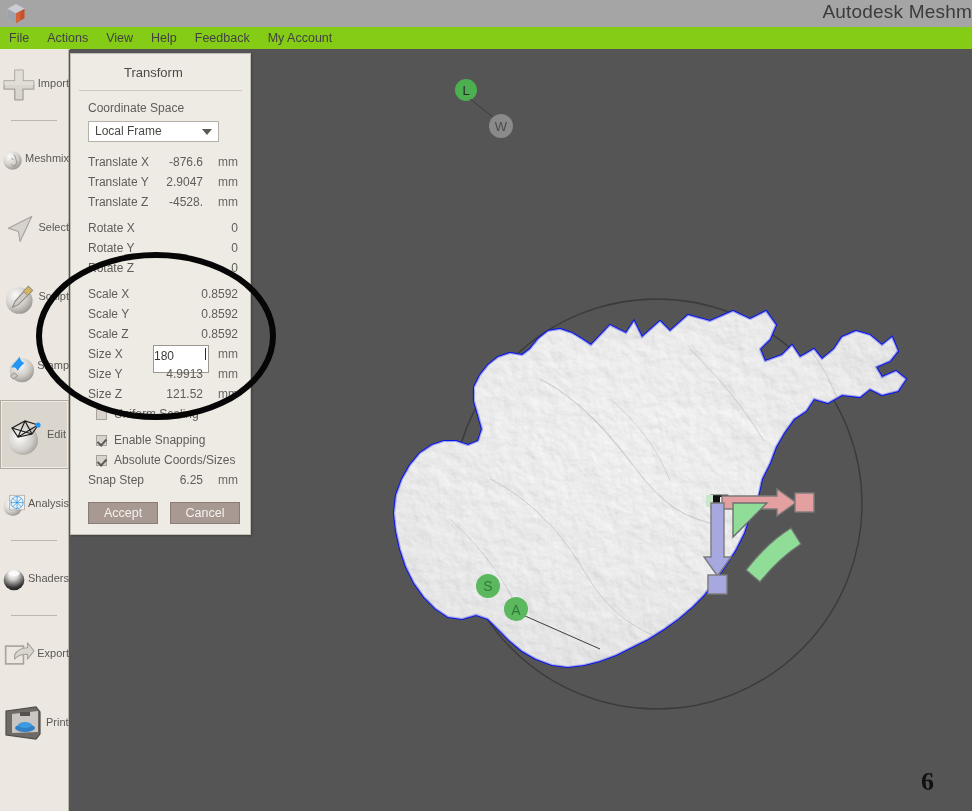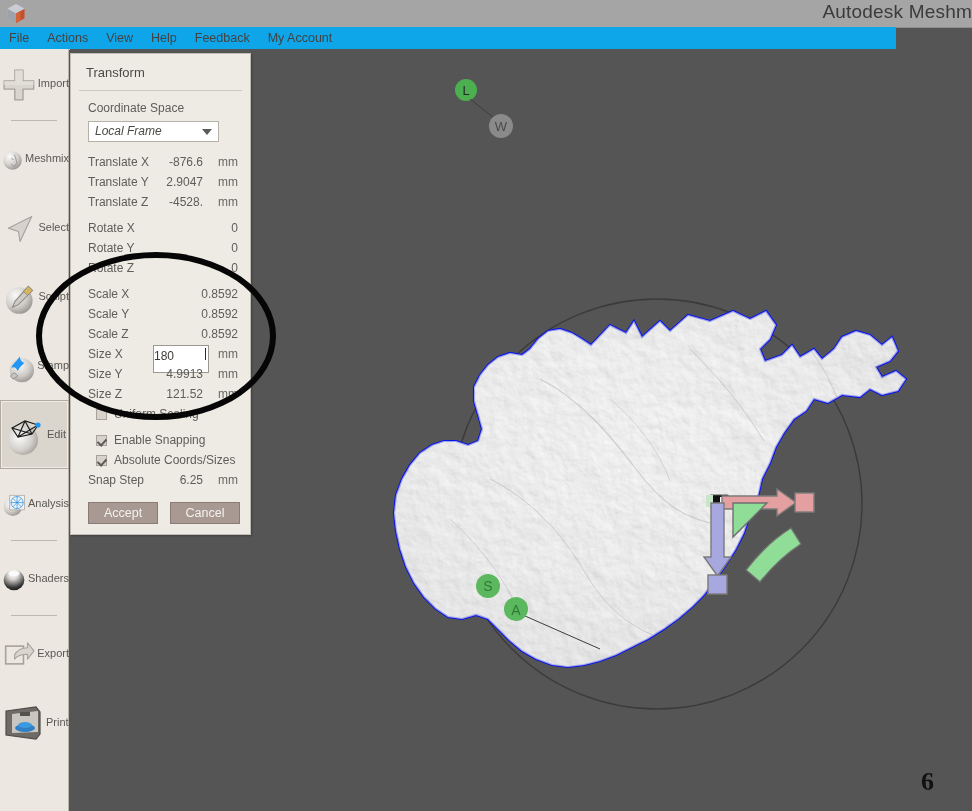--- a/index.html
+++ b/index.html
@@ -21,22 +21,22 @@
     position:absolute;left:4px;top:2px;width:24px;height:23px;
   }
   #app-title{
     position:absolute;right:0px;top:1px;
     font-size:19px;color:#3b3b3b;
     white-space:nowrap;
     letter-spacing:.2px;
   }
   
   #menubar{
-    position:absolute;left:0;top:27px;width:896px;height:22px;
-    background:#0ea5e9;
+    position:absolute;left:0;top:27px;width:972px;height:22px;
+    background:#84cc16;
     border-bottom:1px solid #c9c4bc;
     display:flex;align-items:center;
   }
   .menu-item{
     font-size:12.5px;color:#444241;
     padding:0 9px;line-height:22px;height:22px;
     cursor:default;white-space:nowrap;
   }
   
   #toolrail{
@@ -71,37 +71,38 @@
     position:absolute;left:70px;top:53px;width:181px;
     background:#eeeae4;
     border:1px solid #c2bdb5;
     box-shadow:1px 1px 2px rgba(0,0,0,.25);
     box-sizing:border-box;
     padding:0 0 10px 0;
   }
   #panel-title{
     font-size:13px;color:#4c4a47;
     padding:11px 0 10px 15px;
+    margin-left:38px;
   }
   #panel-divider{
     height:1px;background:#cdc8c0;margin:0 8px 8px 8px;
   }
   .p-label{
     font-size:12px;color:#5f5d59;
   }
   #coordspace-label{padding:2px 0 4px 17px;}
   #coordspace-select{
     position:relative;
     margin:2px 0 0 17px;width:131px;height:21px;
     background:#ffffff;border:1px solid #b5b0a8;
     box-sizing:border-box;
   }
   #coordspace-value{
     font-size:12px;color:#4a4845;
-    line-height:19px;padding-left:6px;font-style:italic;
+    line-height:19px;padding-left:6px;
   }
   #coordspace-arrow{
     position:absolute;right:6px;top:7px;
     width:0;height:0;border-left:5px solid transparent;
     border-right:5px solid transparent;border-top:6px solid #5c5a57;
   }
   .row{
     position:relative;height:20px;margin:0 0 0 0;
     display:flex;align-items:center;
   }

